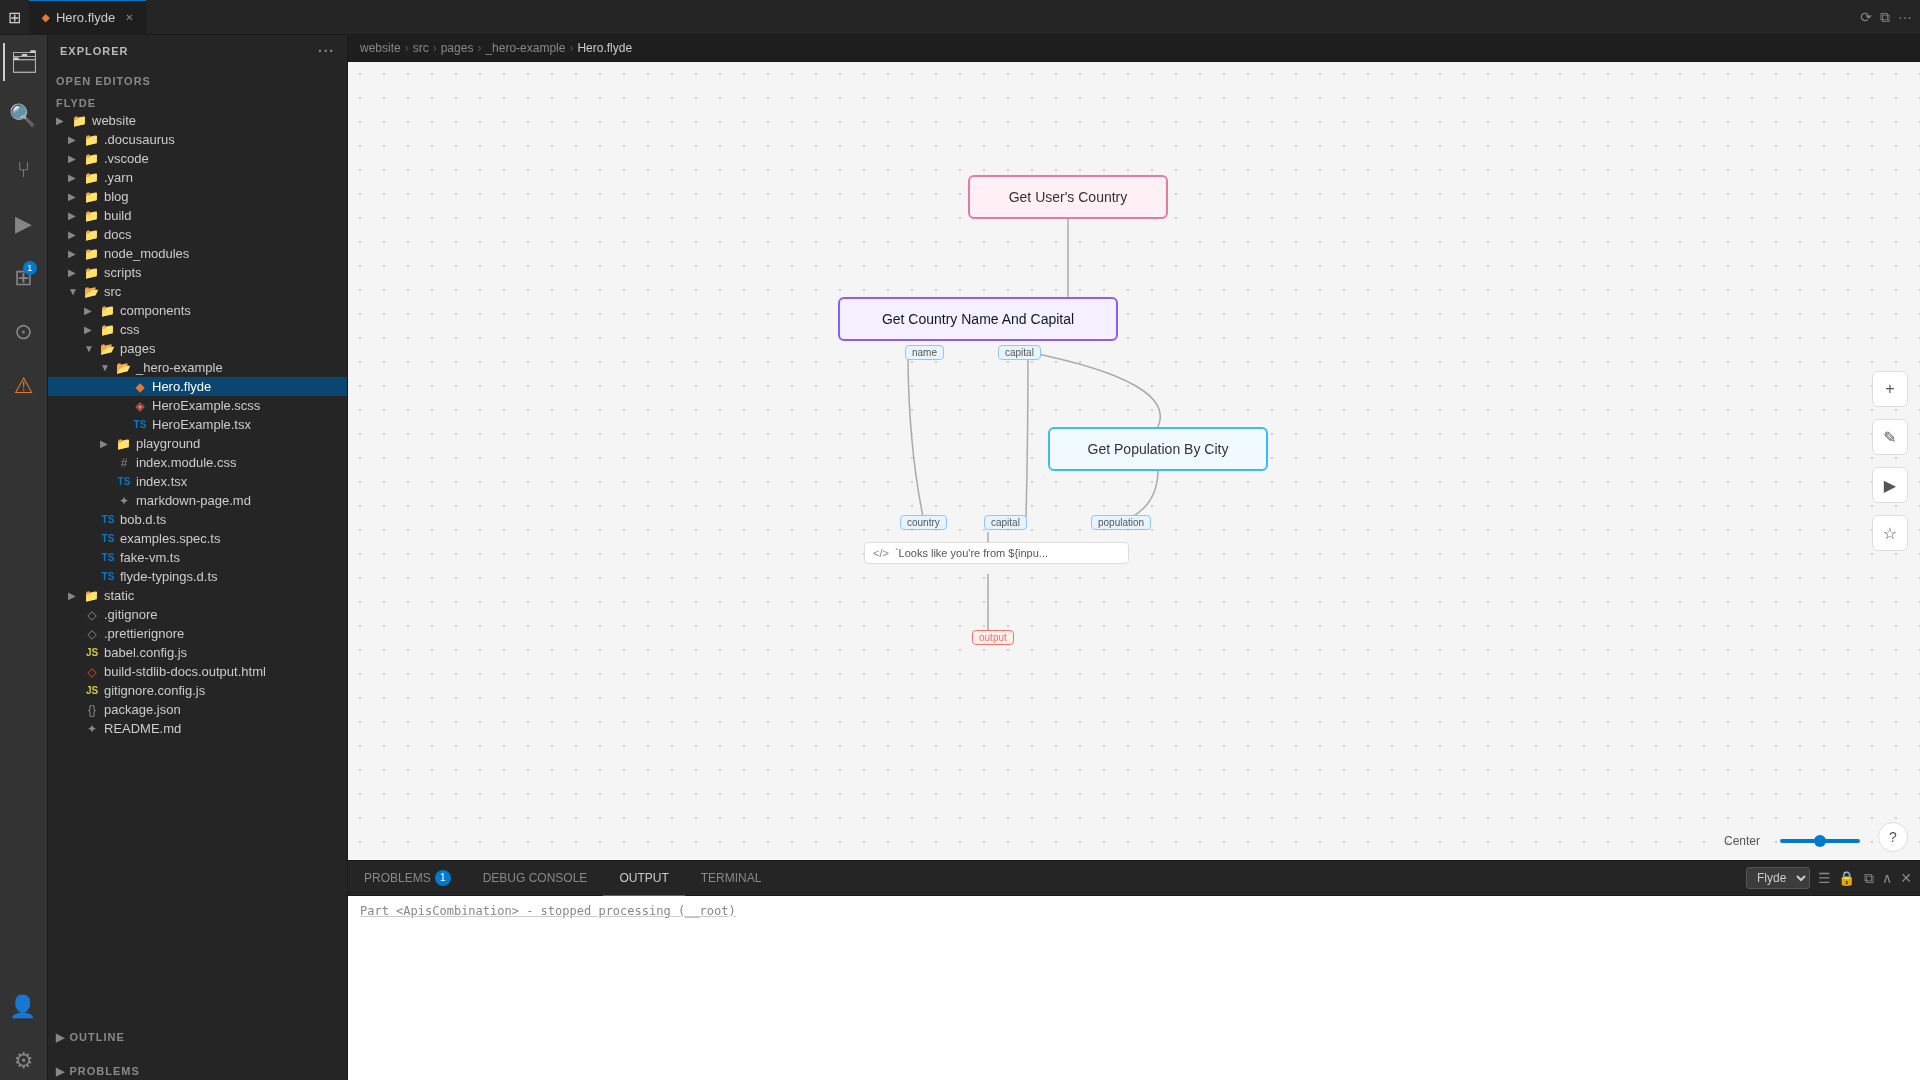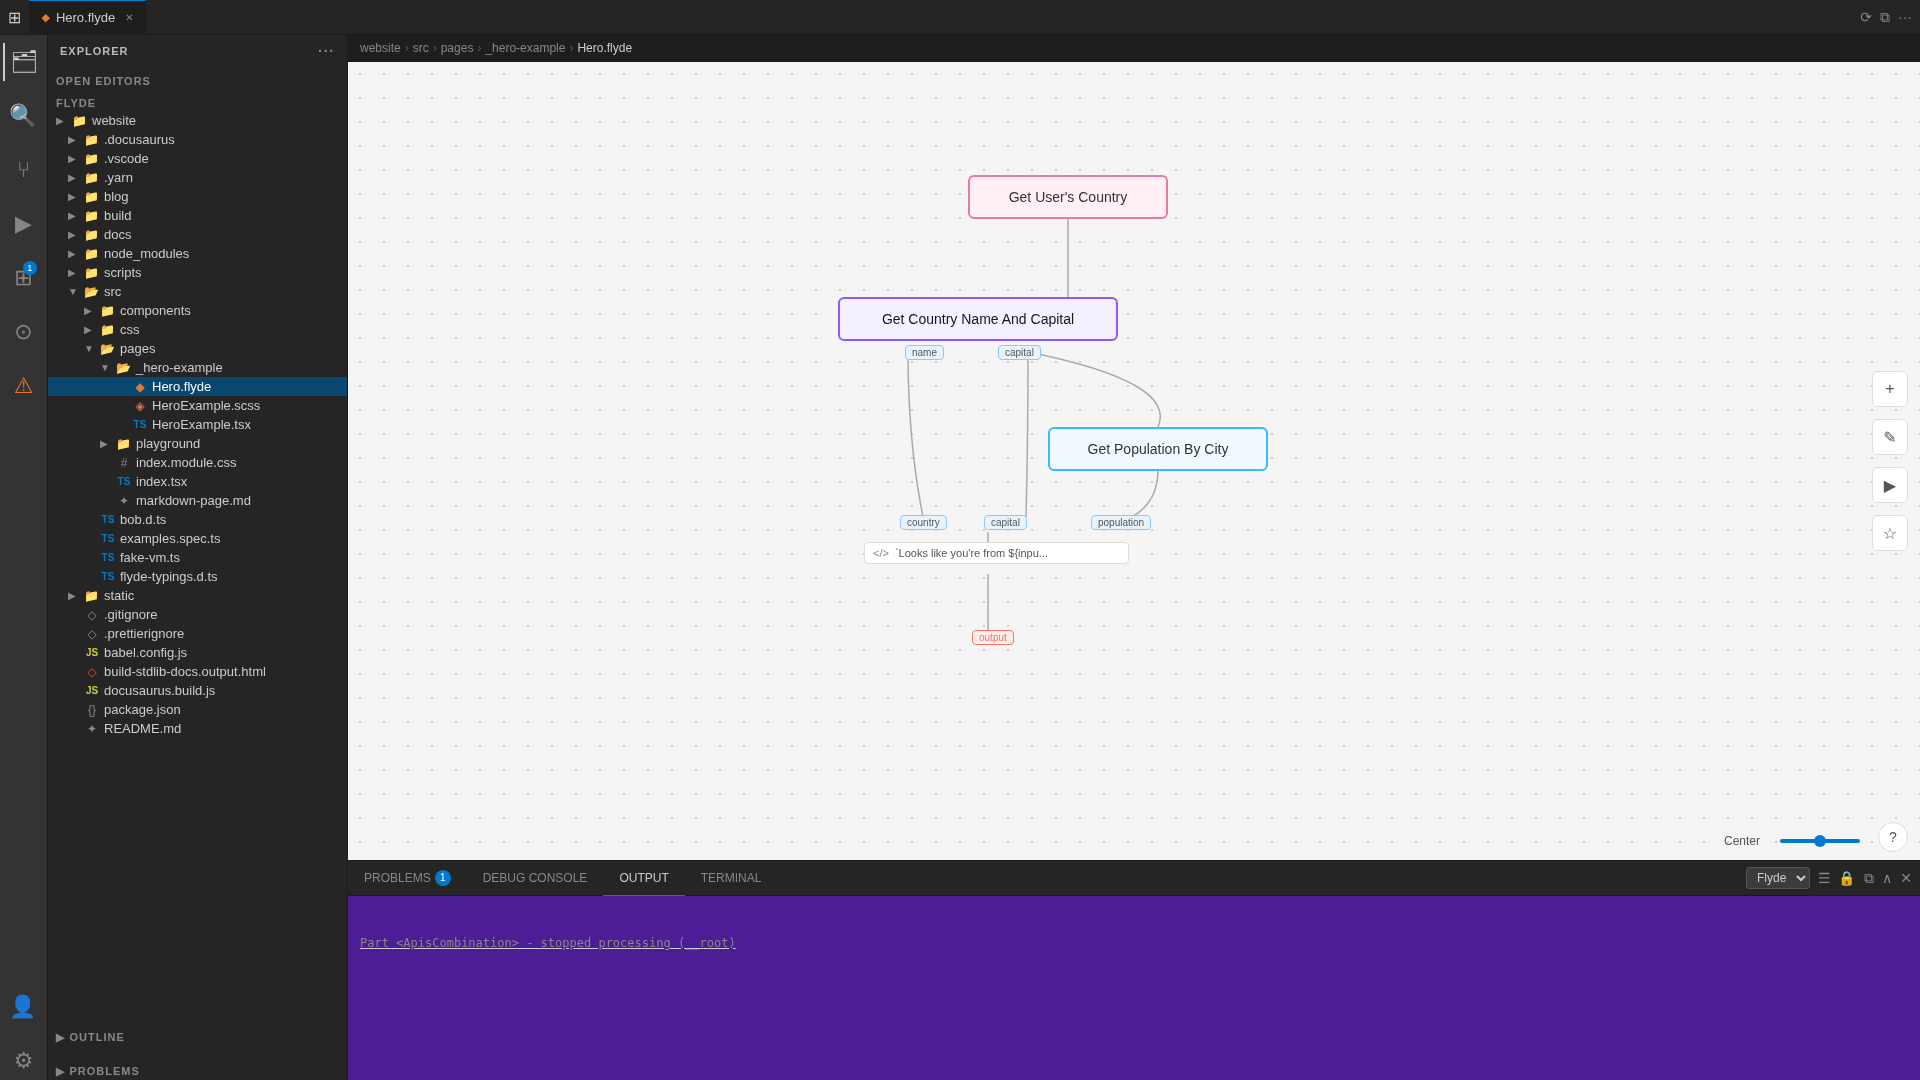--- a/index.html
+++ b/index.html
@@ -57,21 +57,21 @@
     .template-icon { color: #888; }
 
     
     .connections-svg { position: absolute; top: 0; left: 0; width: 100%; height: 100%; pointer-events: none; }
 
     
     .right-panel { position: absolute; right: 12px; top: 50%; transform: translateY(-50%); display: flex; flex-direction: column; gap: 12px; }
     .right-btn { width: 36px; height: 36px; background: #fff; border: 1px solid #ddd; border-radius: 6px; display: flex; align-items: center; justify-content: center; cursor: pointer; color: #555; font-size: 16px; }
 
     
-    .bottom-panel { height: 220px; background: #4c1d95; border-top: 1px solid #1a1a1a; display: flex; flex-direction: column; gap: 32px; }
+    .bottom-panel { height: 220px; background: #ffffff; border-top: 1px solid #1a1a1a; display: flex; flex-direction: column; }
     .bottom-tabs { display: flex; align-items: center; background: #252526; border-bottom: 1px solid #1a1a1a; height: 35px; gap: 0; }
     .bottom-tab { padding: 0 16px; height: 35px; display: flex; align-items: center; font-size: 12px; color: #888; cursor: pointer; border-bottom: 1px solid transparent; }
     .bottom-tab.active { color: #ccc; border-bottom: 1px solid #007acc; }
     .bottom-badge { background: #007acc; color: #fff; font-size: 10px; border-radius: 50%; width: 16px; height: 16px; display: flex; align-items: center; justify-content: center; margin-left: 4px; }
     .bottom-content { flex: 1; overflow-y: auto; padding: 8px 12px; font-family: monospace; font-size: 12px; color: #ccc; text-decoration: underline; }
     .bottom-right-bar { display: flex; align-items: center; gap: 8px; margin-left: auto; padding-right: 8px; }
     .bottom-right-icon { color: #888; font-size: 14px; cursor: pointer; }
 
     
     .zoom-bar { position: absolute; bottom: 12px; right: 60px; display: flex; align-items: center; gap: 8px; font-size: 12px; color: #555; }
@@ -276,21 +276,21 @@
           <span>babel.config.js</span>
         </div>
       <div class="tree-item indent-1">
           <span class="arrow"> </span>
           <span class="file-icon" style="color:#e34c26;">◇</span>
           <span>build-stdlib-docs.output.html</span>
         </div>
       <div class="tree-item indent-1">
           <span class="arrow"> </span>
           <span class="file-icon" style="color:#cbcb41;font-size:10px;font-weight:bold;">JS</span>
-          <span>docusaurus.build.js</span>
+          <span>gitignore.config.js</span>
         </div>
       <div class="tree-item indent-1">
           <span class="arrow"> </span>
           <span class="file-icon" style="color:#888;">{}</span>
           <span>package.json</span>
         </div>
       <div class="tree-item indent-1">
           <span class="arrow"> </span>
           <span class="file-icon" style="color:#888;">✦</span>
           <span>README.md</span>

